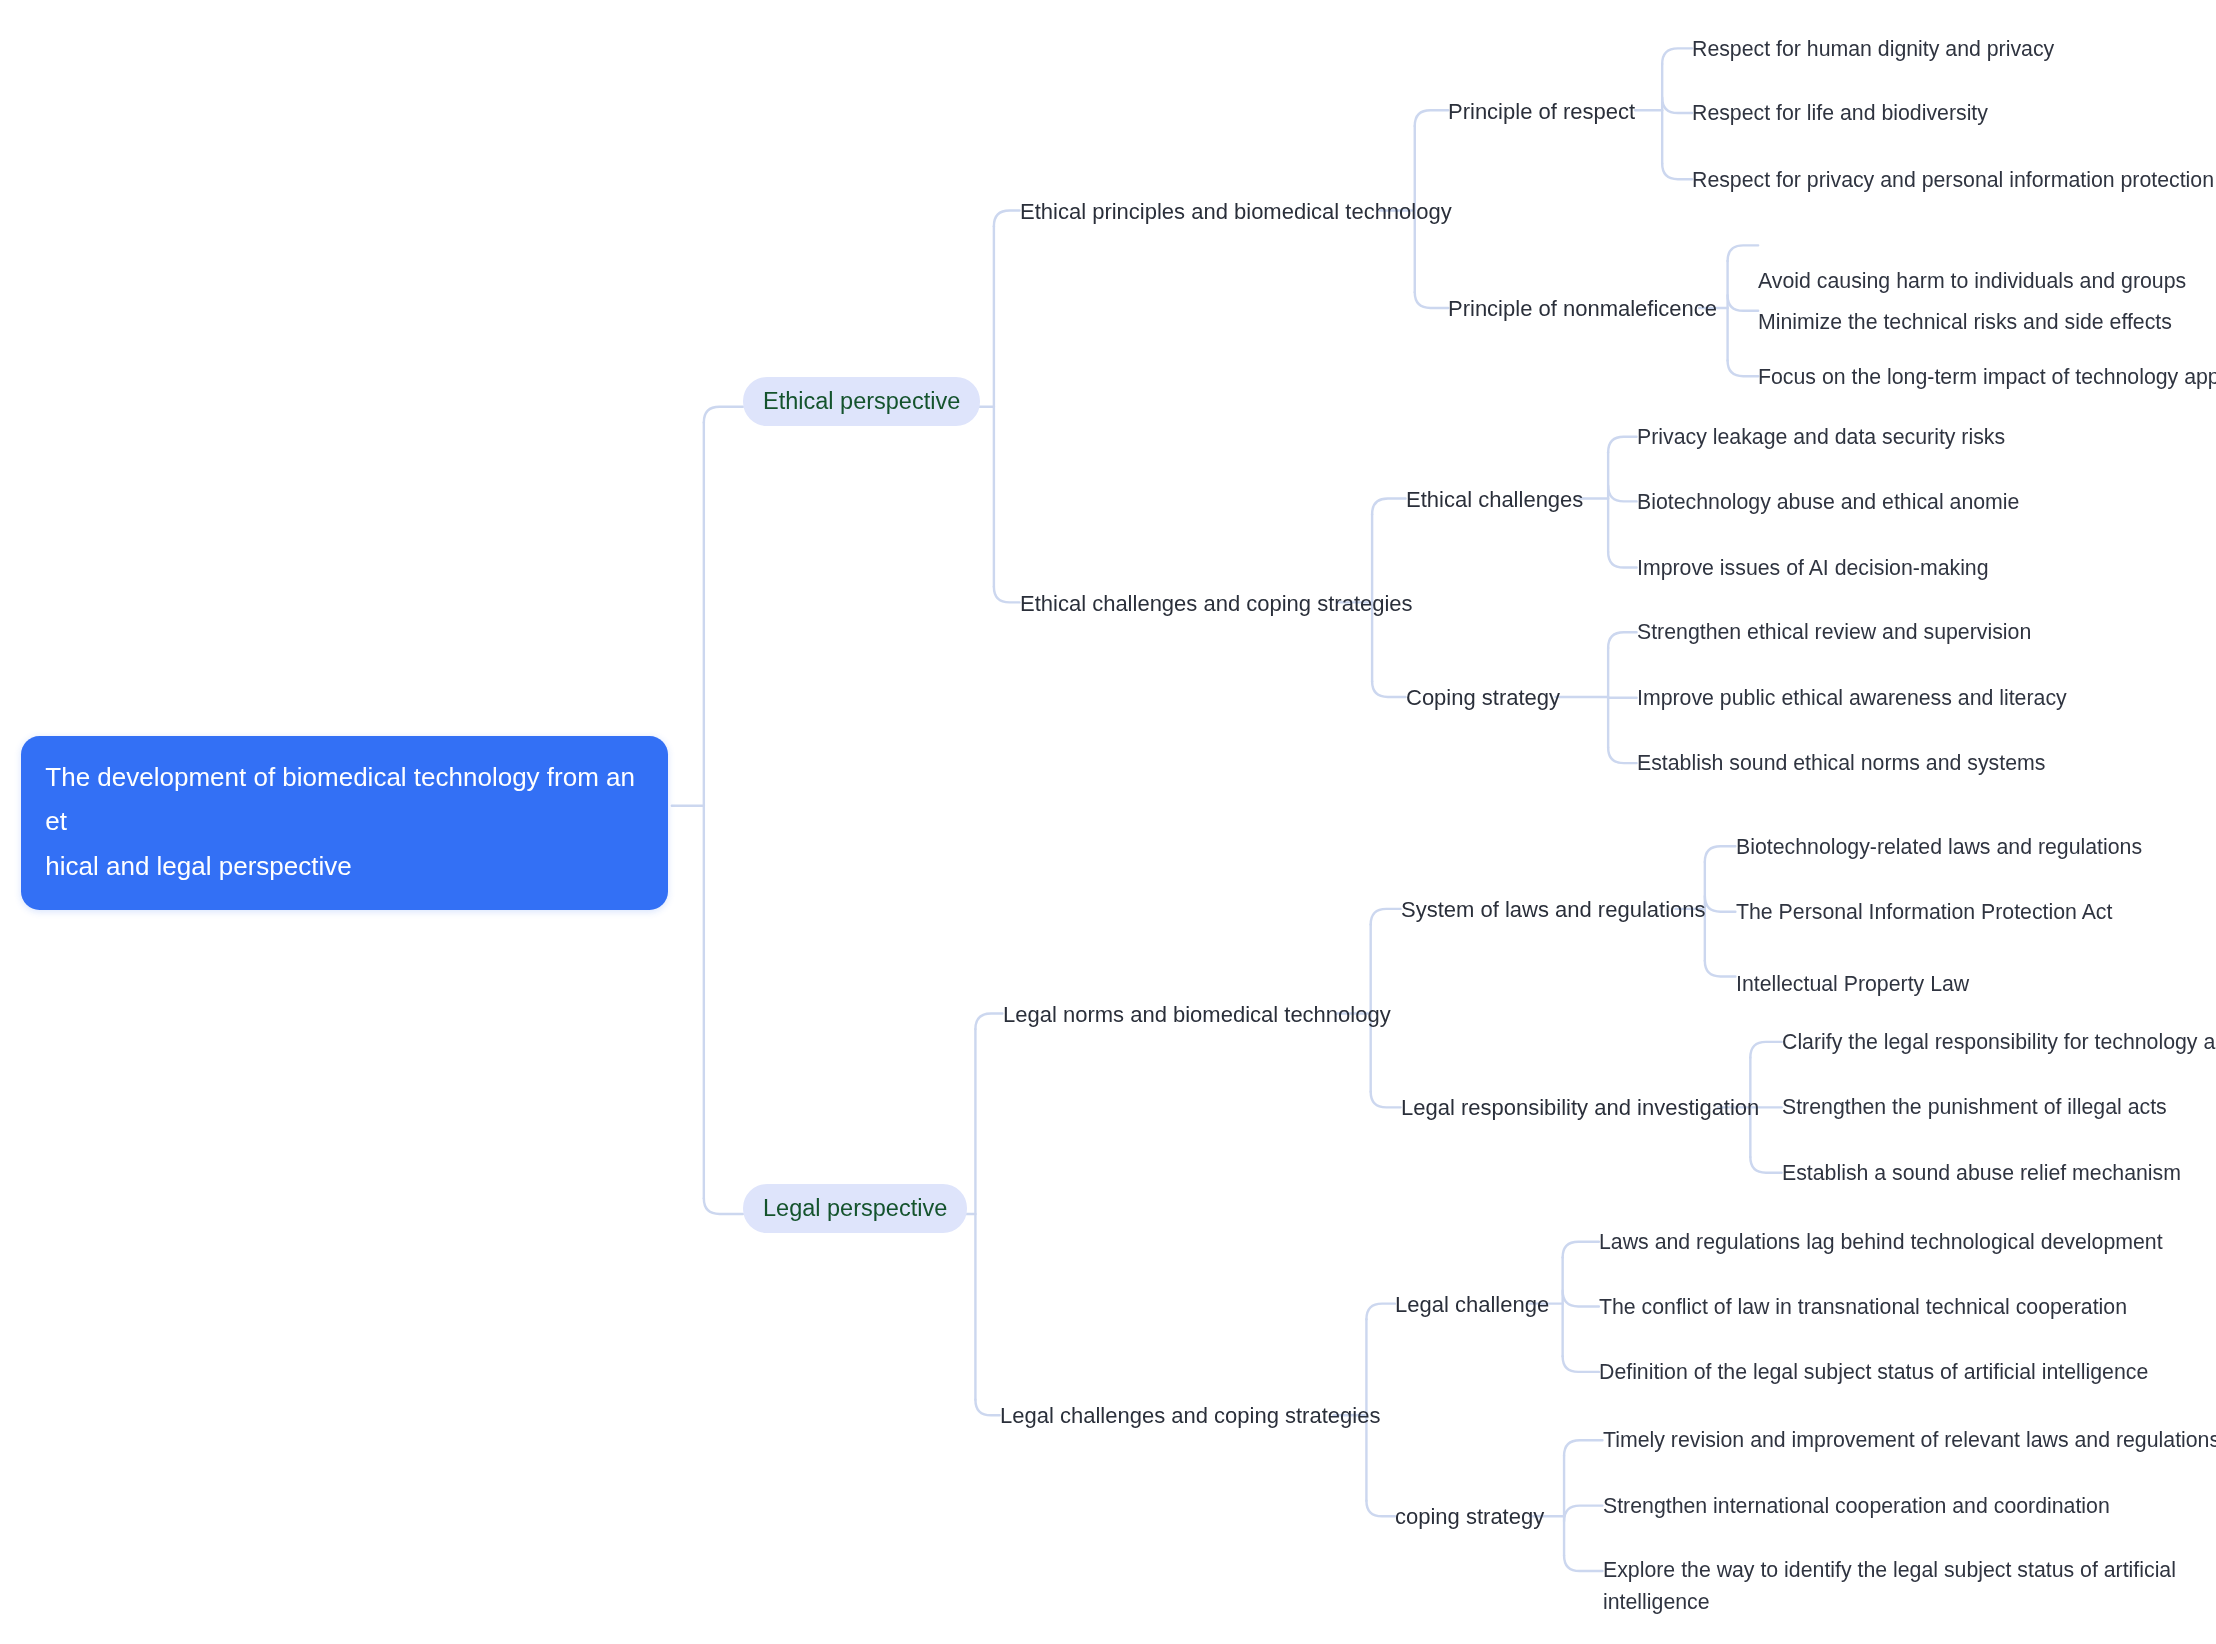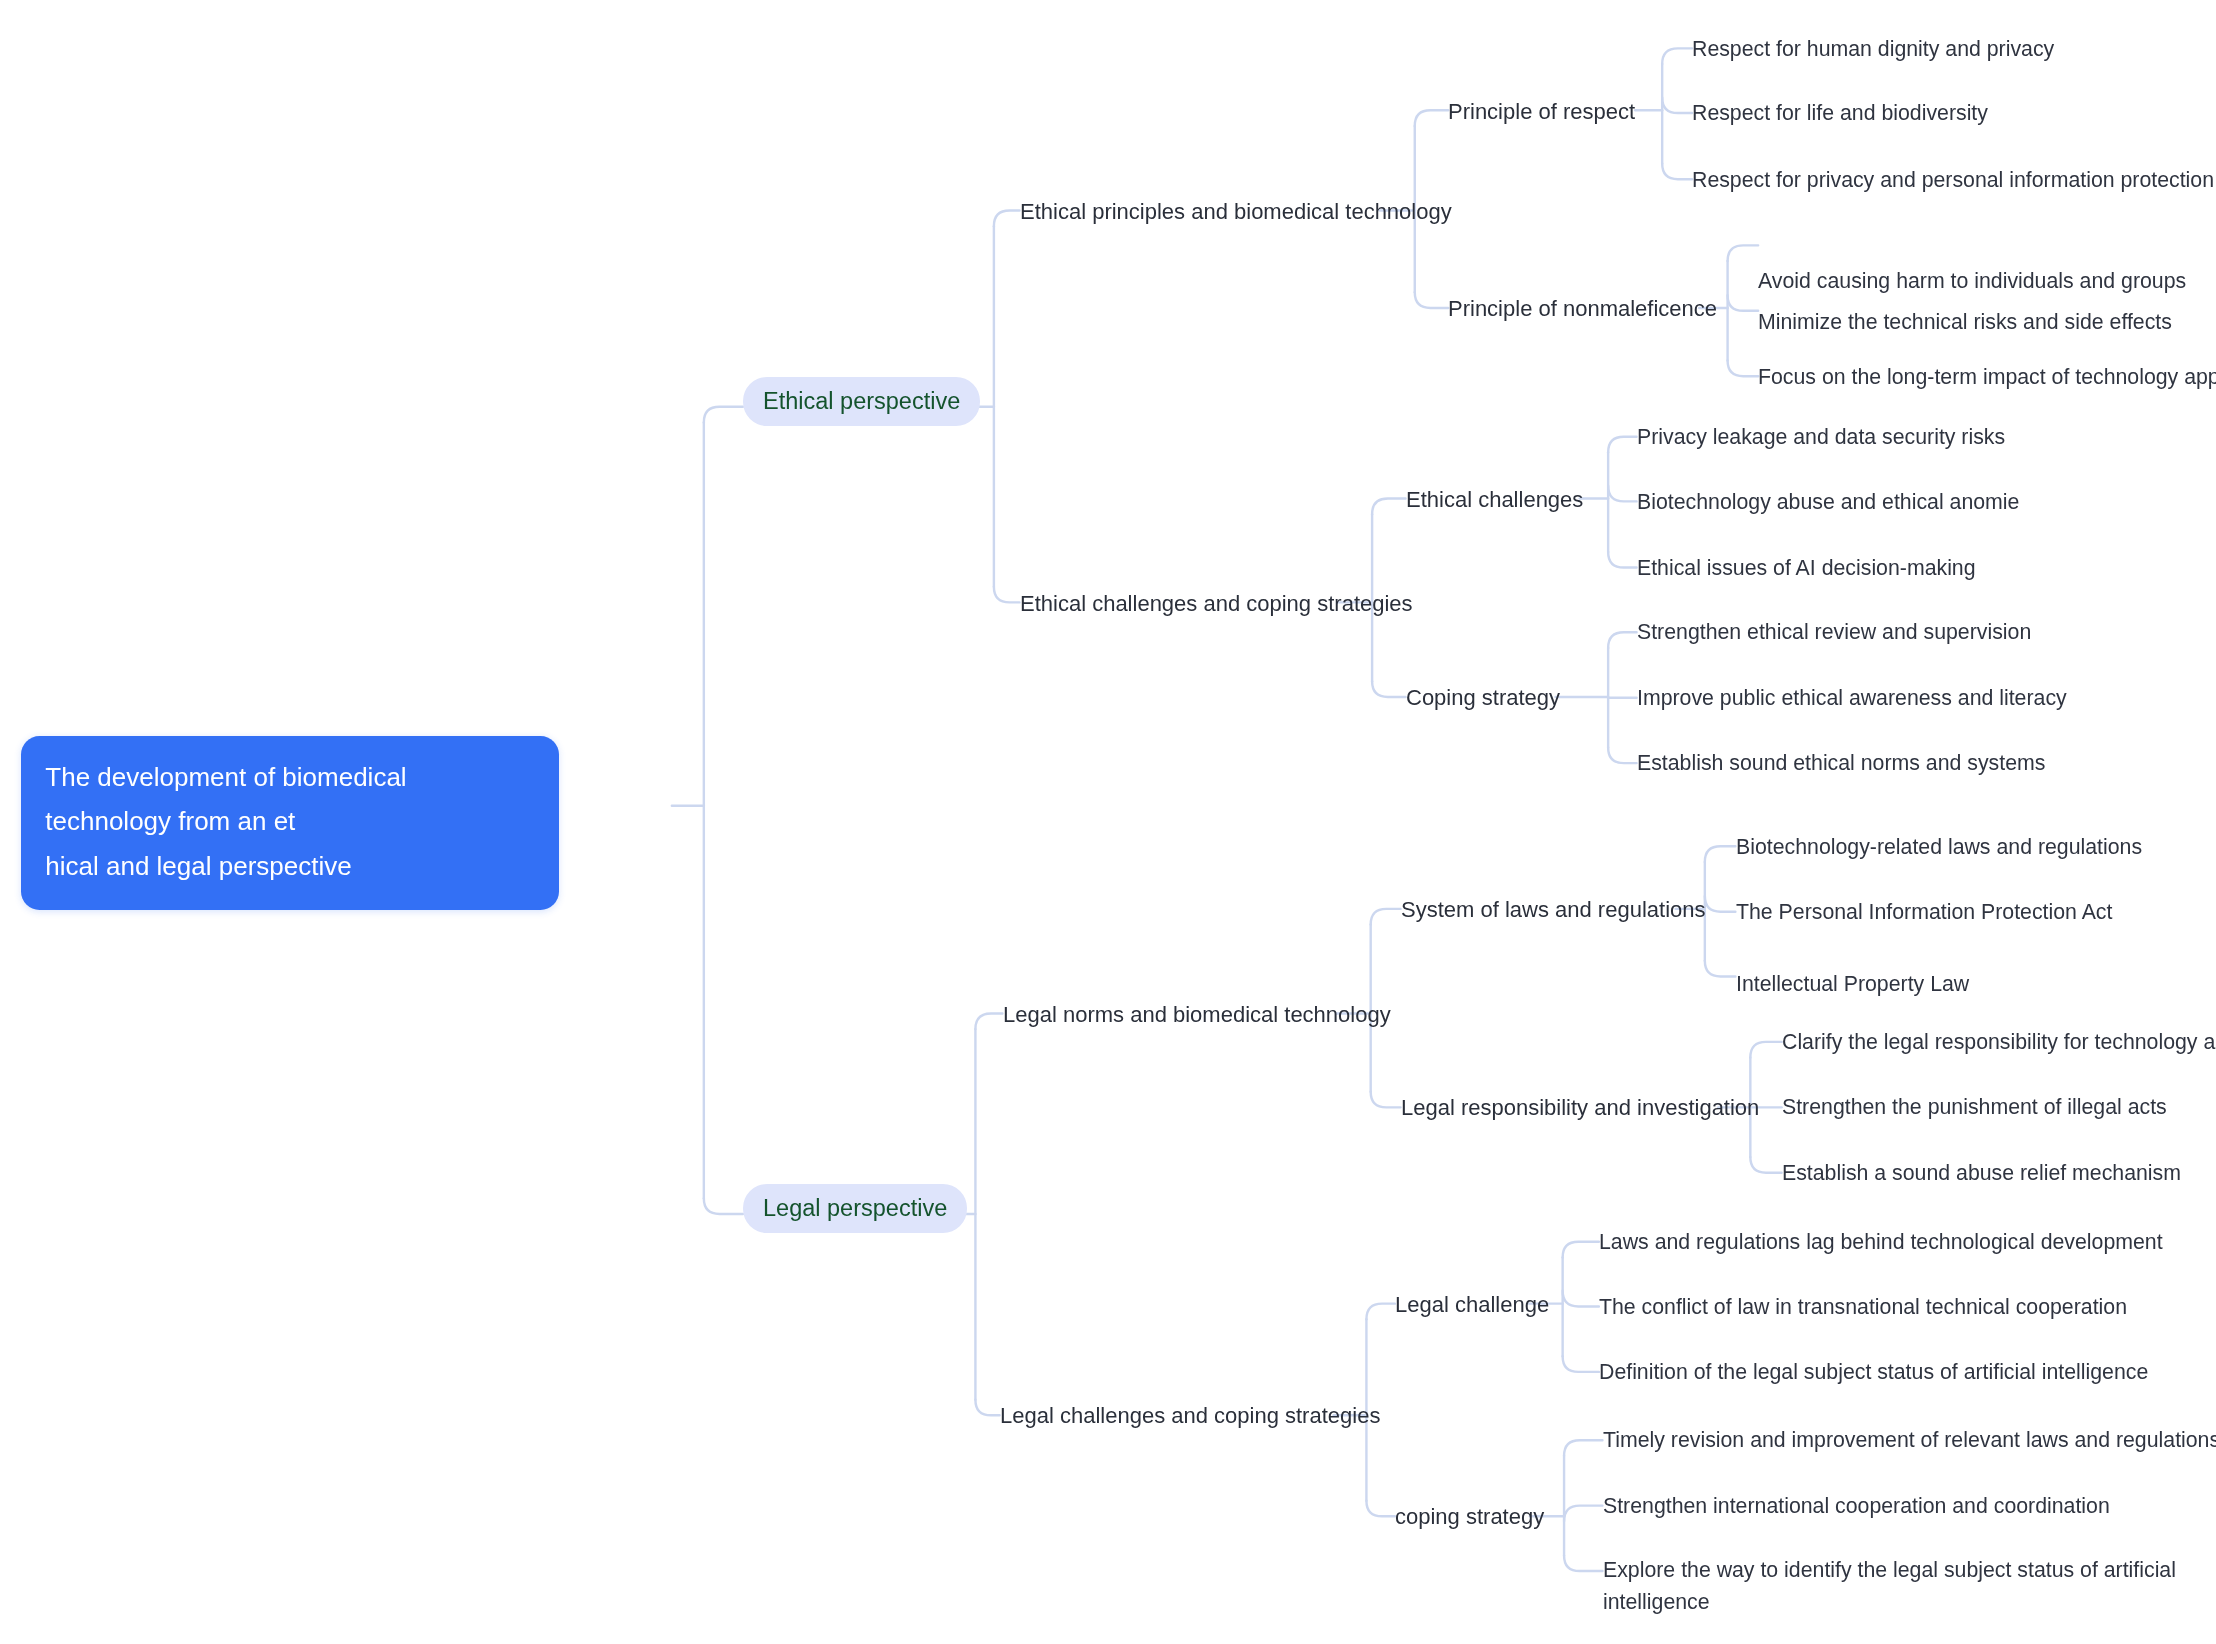--- a/index.html
+++ b/index.html
@@ -138,21 +138,21 @@
       <path d="M 2198 1768 Q 2198 1746 2220 1746 L 2249 1746" fill="none" stroke="#ccd7ef" stroke-width="3.4" stroke-linecap="round" stroke-linejoin="round"></path>
       <path d="M 2198 1815 Q 2198 1837 2220 1837 L 2249 1837" fill="none" stroke="#ccd7ef" stroke-width="3.4" stroke-linecap="round" stroke-linejoin="round"></path>
       <path d="M 2198 1907 Q 2198 1929 2220 1929 L 2249 1929" fill="none" stroke="#ccd7ef" stroke-width="3.4" stroke-linecap="round" stroke-linejoin="round"></path>
       <path d="M 2152 2132 L 2200 2132" fill="none" stroke="#ccd7ef" stroke-width="3.4" stroke-linecap="round" stroke-linejoin="round"></path>
       <path d="M 2200 2047 L 2200 2187" fill="none" stroke="#ccd7ef" stroke-width="3.4" stroke-linecap="round" stroke-linejoin="round"></path>
       <path d="M 2200 2047 Q 2200 2025 2222 2025 L 2254 2025" fill="none" stroke="#ccd7ef" stroke-width="3.4" stroke-linecap="round" stroke-linejoin="round"></path>
       <path d="M 2200 2139 Q 2200 2117 2222 2117 L 2254 2117" fill="none" stroke="#ccd7ef" stroke-width="3.4" stroke-linecap="round" stroke-linejoin="round"></path>
       <path d="M 2200 2187 Q 2200 2209 2222 2209 L 2254 2209" fill="none" stroke="#ccd7ef" stroke-width="3.4" stroke-linecap="round" stroke-linejoin="round"></path>
     </svg>
 
-  <div class="node root" style="left:21.3px; top:736px; width:538px;">
+  <div class="node root" style="left:21.3px; top:736px; width:647px;">
     <div>The development of biomedical technology from an et</div>
     <div>hical and legal perspective</div>
   </div>
 
   <div class="node branch" style="left:743px; top:377px;">
     <span>Ethical perspective</span>
   </div>
 
   <div class="node branch" style="left:743px; top:1184px;">
     <span>Legal perspective</span>
@@ -226,21 +226,21 @@
     <span>Focus on the long-term impact of technology applications</span>
   </div>
 
   <div class="node leaf" style="left:1637px; top:421px;">
     <span>Privacy leakage and data security risks</span>
   </div>
   <div class="node leaf" style="left:1637px; top:486px;">
     <span>Biotechnology abuse and ethical anomie</span>
   </div>
   <div class="node leaf" style="left:1637px; top:552px;">
-    <span>Ethical issues of AI decision-making</span>
+    <span>Improve issues of AI decision-making</span>
   </div>
 
   <div class="node leaf" style="left:1637px; top:616px;">
     <span>Strengthen ethical review and supervision</span>
   </div>
   <div class="node leaf" style="left:1637px; top:682px;">
     <span>Improve public ethical awareness and literacy</span>
   </div>
   <div class="node leaf" style="left:1637px; top:747px;">
     <span>Establish sound ethical norms and systems</span>

